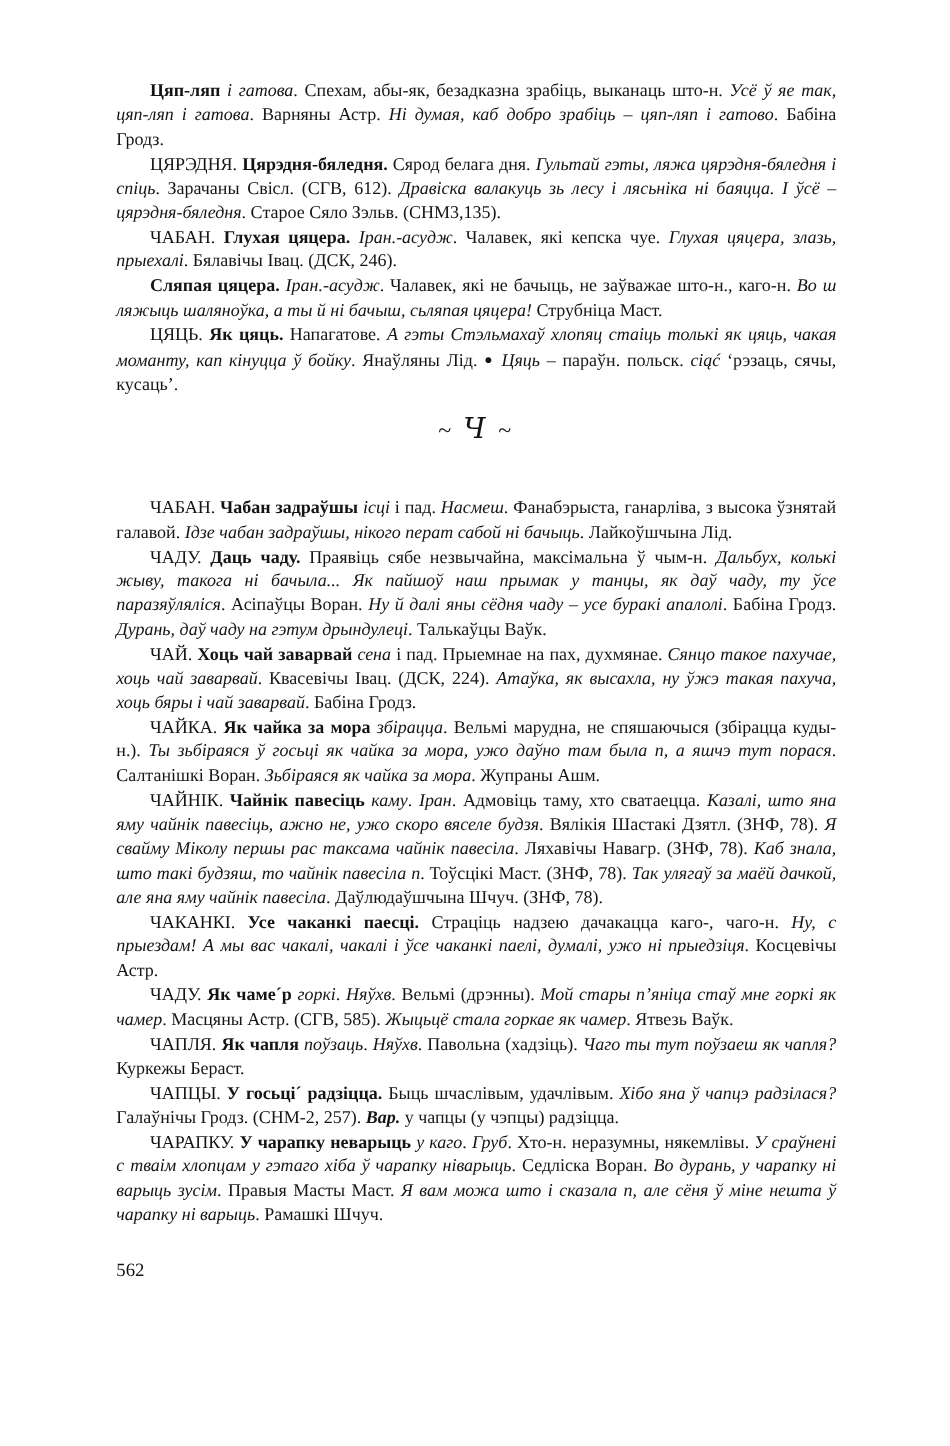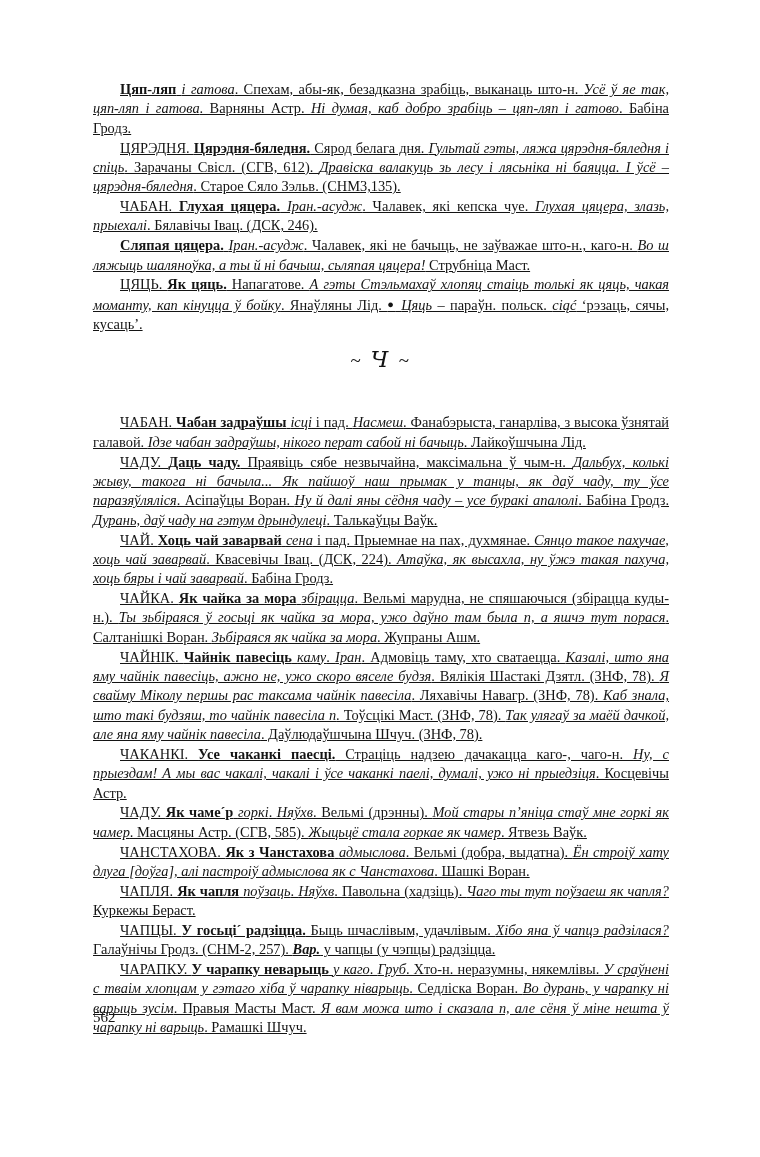--- a/index.html
+++ b/index.html
@@ -17,23 +17,22 @@
   .page {
     position: relative;
     width: 760px;
     height: 1157px;
     background: #ffffff;
     overflow: hidden;
   }
   .text-column {
     position: absolute;
     left: 93px;
-    top: 80px;
+    top: 64px;
     width: 576px;
-    text-decoration: underline;
   }
   .entry {
     margin: 0 0 0.5px 0;
     padding: 0;
     text-indent: 27px;
     text-align: justify;
     font-size: 14.4px;
     line-height: 19.35px;
     hyphens: none;
     word-spacing: 0px;
@@ -99,21 +98,20 @@
       <div class="divider-wrap">
         <div class="divider"><span class="orn">~</span><span class="letter">Ч</span><span class="orn">~</span></div>
       </div>
       <p class="entry"><span>ЧАБАН. </span><span class="b">Чабан задраўшы</span><span> </span><span class="i">ісці</span><span> і пад. </span><span class="i">Насмеш</span><span>. Фанабэрыста, ганарліва, з высока ўзнятай галавой. </span><span class="i">Ідзе чабан задраўшы, нікого перат сабой ні бачыць</span><span>. Лайкоўшчына Лід.</span></p>
       <p class="entry"><span>ЧАДУ. </span><span class="b">Даць чаду.</span><span> Праявіць сябе незвычайна, максімальна ў чым-н. </span><span class="i">Дальбух, колькі жыву, такога ні бачыла... Як пайшоў наш прымак у танцы, як даў чаду, ту ўсе паразяўляліся</span><span>. Асіпаўцы Воран. </span><span class="i">Ну й далі яны сёдня чаду – усе буракі апалолі</span><span>. Бабіна Гродз. </span><span class="i">Дурань, даў чаду на гэтум дрындулеці</span><span>. Талькаўцы Ваўк.</span></p>
       <p class="entry"><span>ЧАЙ. </span><span class="b">Хоць чай заварвай</span><span> </span><span class="i">сена</span><span> і пад. Прыемнае на пах, духмянае. </span><span class="i">Сянцо такое пахучае, хоць чай заварвай</span><span>. Квасевічы Івац. (ДСК, 224). </span><span class="i">Атаўка, як высахла, ну ўжэ такая пахуча, хоць бяры і чай заварвай</span><span>. Бабіна Гродз.</span></p>
       <p class="entry"><span>ЧАЙКА. </span><span class="b">Як чайка за мора</span><span> </span><span class="i">збірацца</span><span>. Вельмі марудна, не спяшаючыся (збірацца куды-н.). </span><span class="i">Ты зьбіраяся ў госьці як чайка за мора, ужо даўно там была п, а яшчэ тут порася</span><span>. Салтанішкі Воран. </span><span class="i">Зьбіраяся як чайка за мора</span><span>. Жупраны Ашм.</span></p>
       <p class="entry"><span>ЧАЙНІК. </span><span class="b">Чайнік павесіць</span><span> </span><span class="i">каму</span><span>. </span><span class="i">Іран</span><span>. Адмовіць таму, хто сватаецца. </span><span class="i">Казалі, што яна яму чайнік павесіць, ажно не, ужо скоро вяселе будзя</span><span>. Вялікія Шастакі Дзятл. (ЗНФ, 78). </span><span class="i">Я свайму Міколу першы рас таксама чайнік павесіла</span><span>. Ляхавічы Навагр. (ЗНФ, 78). </span><span class="i">Каб знала, што такі будзяш, то чайнік павесіла п</span><span>. Тоўсцікі Маст. (ЗНФ, 78). </span><span class="i">Так улягаў за маёй дачкой, але яна яму чайнік павесіла</span><span>. Даўлюдаўшчына Шчуч. (ЗНФ, 78).</span></p>
       <p class="entry"><span>ЧАКАНКІ. </span><span class="b">Усе чаканкі паесці.</span><span> Страціць надзею дачакацца каго-, чаго-н. </span><span class="i">Ну, с прыездам! А мы вас чакалі, чакалі і ўсе чаканкі паелі, думалі, ужо ні прыедзіця</span><span>. Косцевічы Астр.</span></p>
       <p class="entry"><span>ЧАДУ. </span><span class="b">Як чаме´р</span><span> </span><span class="i">горкі</span><span>. </span><span class="i">Няўхв</span><span>. Вельмі (дрэнны). </span><span class="i">Мой стары п’яніца стаў  мне горкі як чамер</span><span>. Масцяны Астр. (СГВ, 585). </span><span class="i">Жыцьцё стала горкае  як чамер</span><span>. Ятвезь Ваўк.</span></p>
-      <p class="entry"><span>ЧАНСТАХОВА. </span><span class="b">Як з Чанстахова</span><span> </span><span class="i">адмыслова</span><span>. Вельмі (добра, выдатна). </span><span class="i">Ён строіў хату длуга [доўга], алі пастроіў адмыслова як с Чанстахова</span><span>. Шашкі Воран.</span></p>
       <p class="entry"><span>ЧАПЛЯ. </span><span class="b">Як чапля</span><span> </span><span class="i">поўзаць</span><span>. </span><span class="i">Няўхв</span><span>. Павольна (хадзіць). </span><span class="i">Чаго ты тут поўзаеш як чапля?</span><span>  Куркежы Бераст.</span></p>
       <p class="entry"><span>ЧАПЦЫ. </span><span class="b">У госьці´ радзіцца.</span><span> Быць шчаслівым, удачлівым. </span><span class="i">Хібо яна ў чапцэ радзілася?</span><span> Галаўнічы Гродз. (СНМ-2, 257). </span><span class="bi">Вар.</span><span> у чапцы (у чэпцы) радзіцца.</span></p>
       <p class="entry"><span>ЧАРАПКУ. </span><span class="b">У чарапку неварыць</span><span> </span><span class="i">у каго</span><span>. </span><span class="i">Груб</span><span>. Хто-н. неразумны, някемлівы. </span><span class="i">У сраўнені с тваім хлопцам у гэтаго хіба ў чарапку ніварыць</span><span>. Седліска Воран. </span><span class="i">Во дурань, у чарапку ні варыць зусім</span><span>. Правыя Масты Маст. </span><span class="i">Я вам можа што і сказала п, але сёня ў міне нешта ў чарапку ні варыць</span><span>. Рамашкі Шчуч.</span></p>
     </div>
 
   <div class="footer-wrap">
     <div class="page-number">562</div>
   </div>
 
 </div>

